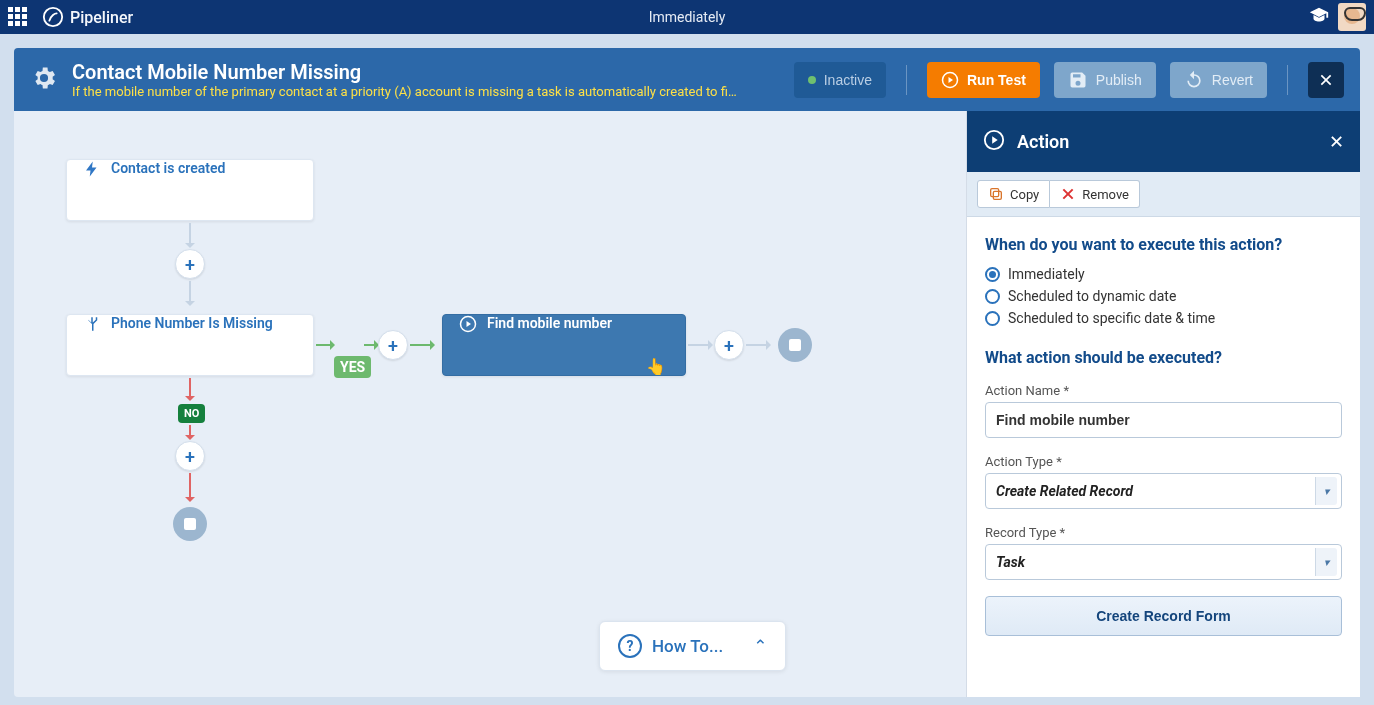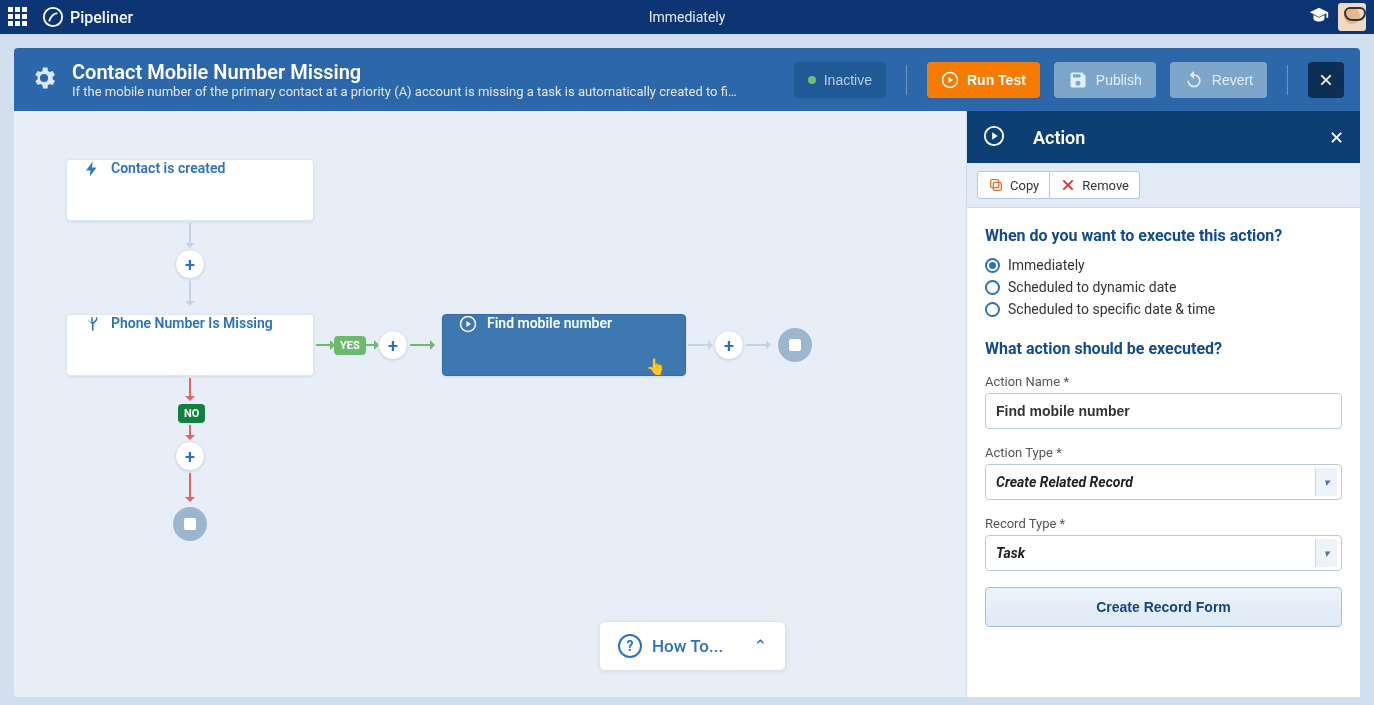--- a/index.html
+++ b/index.html
@@ -17,21 +17,21 @@
   .menubar .avatar { width:28px; height:28px; background:#f1d9c4; border-radius:3px; position:relative; overflow:hidden;}
   .menubar .avatar::before{content:"";position:absolute;left:6px;top:5px;width:16px;height:16px;border-radius:50%;background:#e7b890;}
   .menubar .avatar::after{content:"";position:absolute;left:6px;top:4px;width:18px;height:10px;border:2px solid #333;border-radius:6px 6px 8px 8px;background:transparent;}
   .menubar .grad-icon svg{width:22px;height:22px;}
 
   
   .headerbar { margin:14px 14px 0 14px; background:#2c68a9; color:#fff; border-radius:4px 4px 0 0; padding:12px 16px; display:flex; align-items:center; gap:14px; }
   .headerbar .gear svg{width:28px;height:28px;opacity:.85}
   .headerbar .titles{flex:0 0 auto; max-width:720px;}
   .headerbar h1{margin:0;font-size:20px;font-weight:600;line-height:1.2;}
-  .headerbar .desc{font-size:13px;color:#e5e5e5;white-space:nowrap;overflow:hidden;text-overflow:ellipsis;max-width:720px;}
+  .headerbar .desc{font-size:13px;color:#fde047;white-space:nowrap;overflow:hidden;text-overflow:ellipsis;max-width:720px;}
   .headerbar .spacer{flex:1;}
   .headerbar .btn{height:36px;border-radius:4px;display:flex;align-items:center;gap:8px;padding:0 14px;font-size:14px;color:#fff;border:none;cursor:pointer;}
   .headerbar .btn.inactive{background:#1f5a96;color:#b9cee4;cursor:default;}
   .headerbar .btn.inactive .dot{width:8px;height:8px;border-radius:50%;background:#6fc06f;}
   .headerbar .sep{width:1px;height:30px;background:rgba(255,255,255,.3);margin:0 6px;}
   .headerbar .btn.test{background:#f57c00;color:#fff;font-weight:600;}
   .headerbar .btn.test svg{width:18px;height:18px;}
   .headerbar .btn.disabled{background:#7ea6cb;color:#e3edf6;cursor:not-allowed;}
   .headerbar .closebtn{width:36px;height:36px;border-radius:4px;background:#0e2f55;color:#fff;display:flex;align-items:center;justify-content:center;font-size:18px;cursor:pointer;}
   .headerbar .btn svg{width:20px;height:20px;}
@@ -48,41 +48,41 @@
   .node.cond{left:52px;top:203px;}
   .node.cond .ic{color:#2a72bb;}
   .node.action{left:428px;top:203px;background:#3d78b0;border-color:#346da3;color:#fff;min-width:244px;}
   .node.action .lbl{color:#fff;}
   .node.action .ic{color:#fff;}
 
   .plus-circle{position:absolute;width:30px;height:30px;border-radius:50%;background:#fff;border:1px solid #d4dfec;color:#2a72bb;display:flex;align-items:center;justify-content:center;font-size:18px;font-weight:600;cursor:pointer;box-shadow:0 1px 2px rgba(0,0,0,.1);}
   .end-circle{position:absolute;width:34px;height:34px;border-radius:50%;background:#9cb6cf;display:flex;align-items:center;justify-content:center;}
   .end-circle .sq{width:12px;height:12px;background:#fff;border-radius:2px;}
 
-  .yes-badge{position:absolute;background:#6db96e;color:#fff;font-size:11px;font-weight:700;border-radius:4px;padding:3px 6px;}
+  .yes-badge{position:absolute;background:#6db96e;color:#fff;font-size:14px;font-weight:700;border-radius:4px;padding:3px 6px;margin-top:20px;}
   .no-badge{position:absolute;background:#15803d;color:#fff;font-size:11px;font-weight:700;border-radius:4px;padding:3px 6px;}
 
   .arrow-v{position:absolute;width:2px;background:#c5d3e3;}
   .arrow-v::after{content:"";position:absolute;bottom:-6px;left:-4px;border:5px solid transparent;border-top-color:#c5d3e3;}
   .arrow-v.red{background:#e06464;}
   .arrow-v.red::after{border-top-color:#e06464;}
   .arrow-h{position:absolute;height:2px;background:#6db96e;}
   .arrow-h::after{content:"";position:absolute;right:-6px;top:-4px;border:5px solid transparent;border-left-color:#6db96e;}
   .arrow-h.gray{background:#c5d3e3;}
   .arrow-h.gray::after{border-left-color:#c5d3e3;}
 
   .howto{position:absolute;left:585px;bottom:26px;background:#fff;border:1px solid #dbe4ef;border-radius:6px;padding:12px 18px;display:flex;align-items:center;gap:10px;color:#2a72bb;font-size:17px;font-weight:500;cursor:pointer;box-shadow:0 1px 4px rgba(0,0,0,.08);}
   .howto .q{width:24px;height:24px;border:2px solid #2a72bb;border-radius:50%;display:flex;align-items:center;justify-content:center;font-size:14px;font-weight:700;}
   .howto .chev{margin-left:20px;}
 
   .cursor-hand{position:absolute;left:632px;top:246px;font-size:16px;pointer-events:none;}
 
   
   .panel{width:394px;background:#fff;border-left:1px solid #d4dce7;display:flex;flex-direction:column;}
-  .panel-head{background:#0d3e74;color:#fff;height:52px;display:flex;align-items:center;padding:0 16px;gap:28px;}
+  .panel-head{background:#0d3e74;color:#fff;height:61px;display:flex;align-items:center;padding:0 16px;gap:12px;}
   .panel-head .ic svg{width:22px;height:22px;}
   .panel-head .t{font-size:18px;font-weight:600;}
   .panel-head .spacer{flex:1;}
   .panel-head .x{font-size:18px;cursor:pointer;}
   .panel-tools{background:#e1ebf5;border-bottom:1px solid #cdd9e6;padding:8px 10px;display:flex;gap:0;}
   .panel-tools .tbtn{background:#fff;border:1px solid #b9c9da;padding:5px 10px;display:flex;align-items:center;gap:6px;font-size:13px;cursor:pointer;}
   .panel-tools .tbtn:first-child{border-radius:3px 0 0 3px;}
   .panel-tools .tbtn:last-child{border-radius:0 3px 3px 0;border-left:none;}
   .panel-tools .tbtn svg{width:16px;height:16px;}
   .panel-body{padding:18px 18px 8px 18px;overflow-y:auto;flex:1;}

